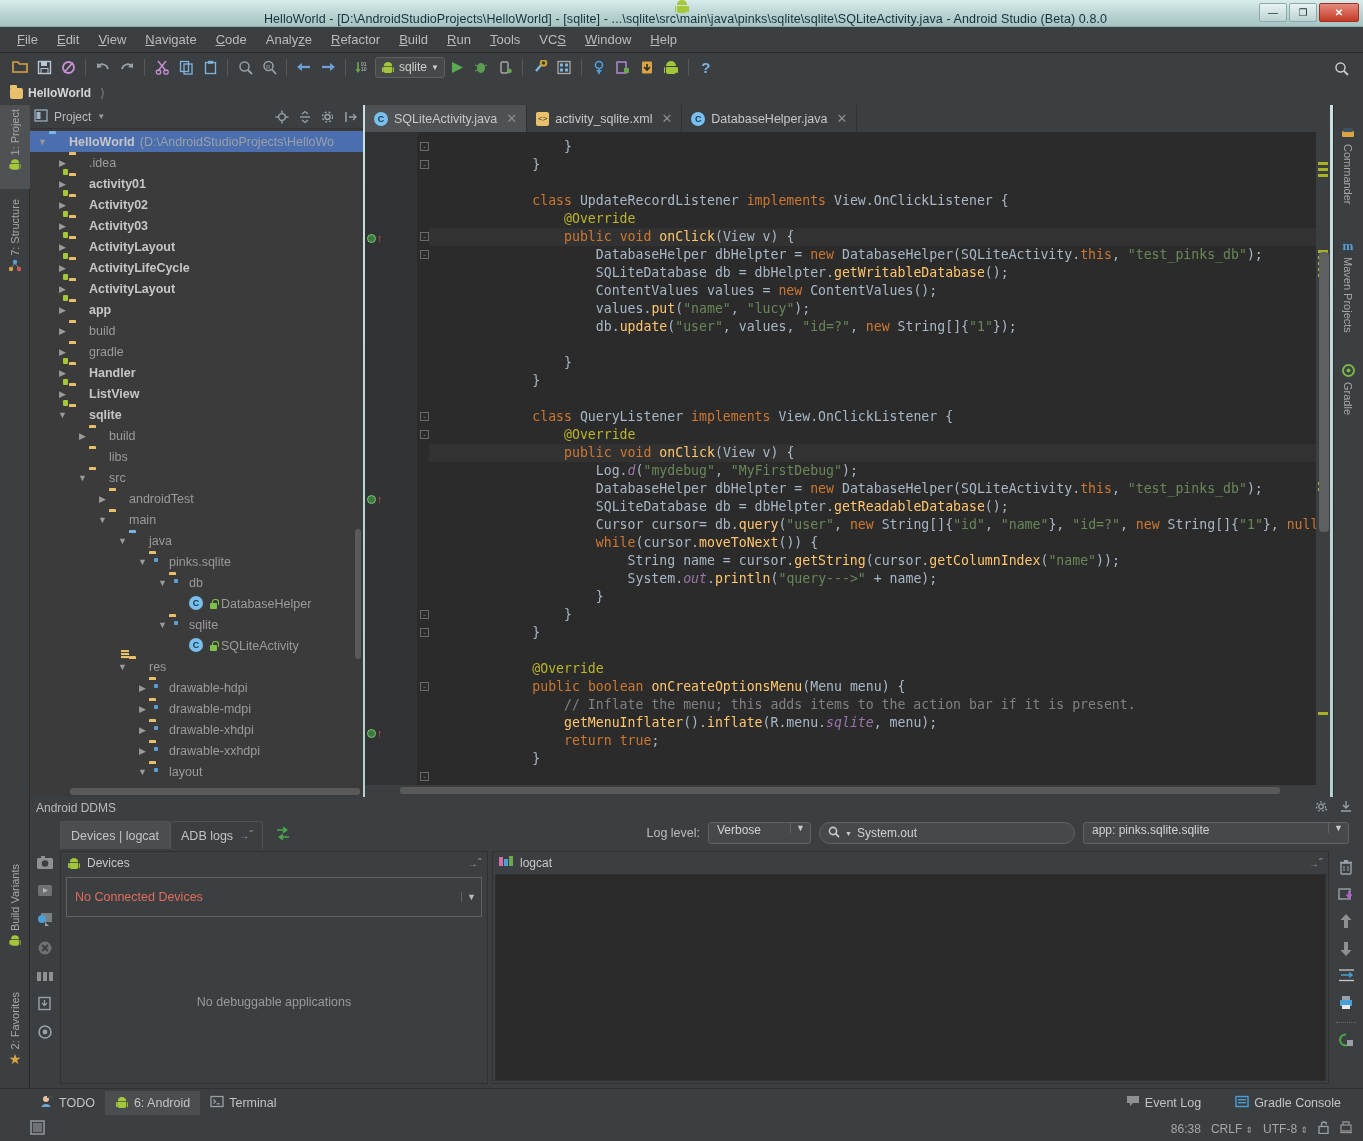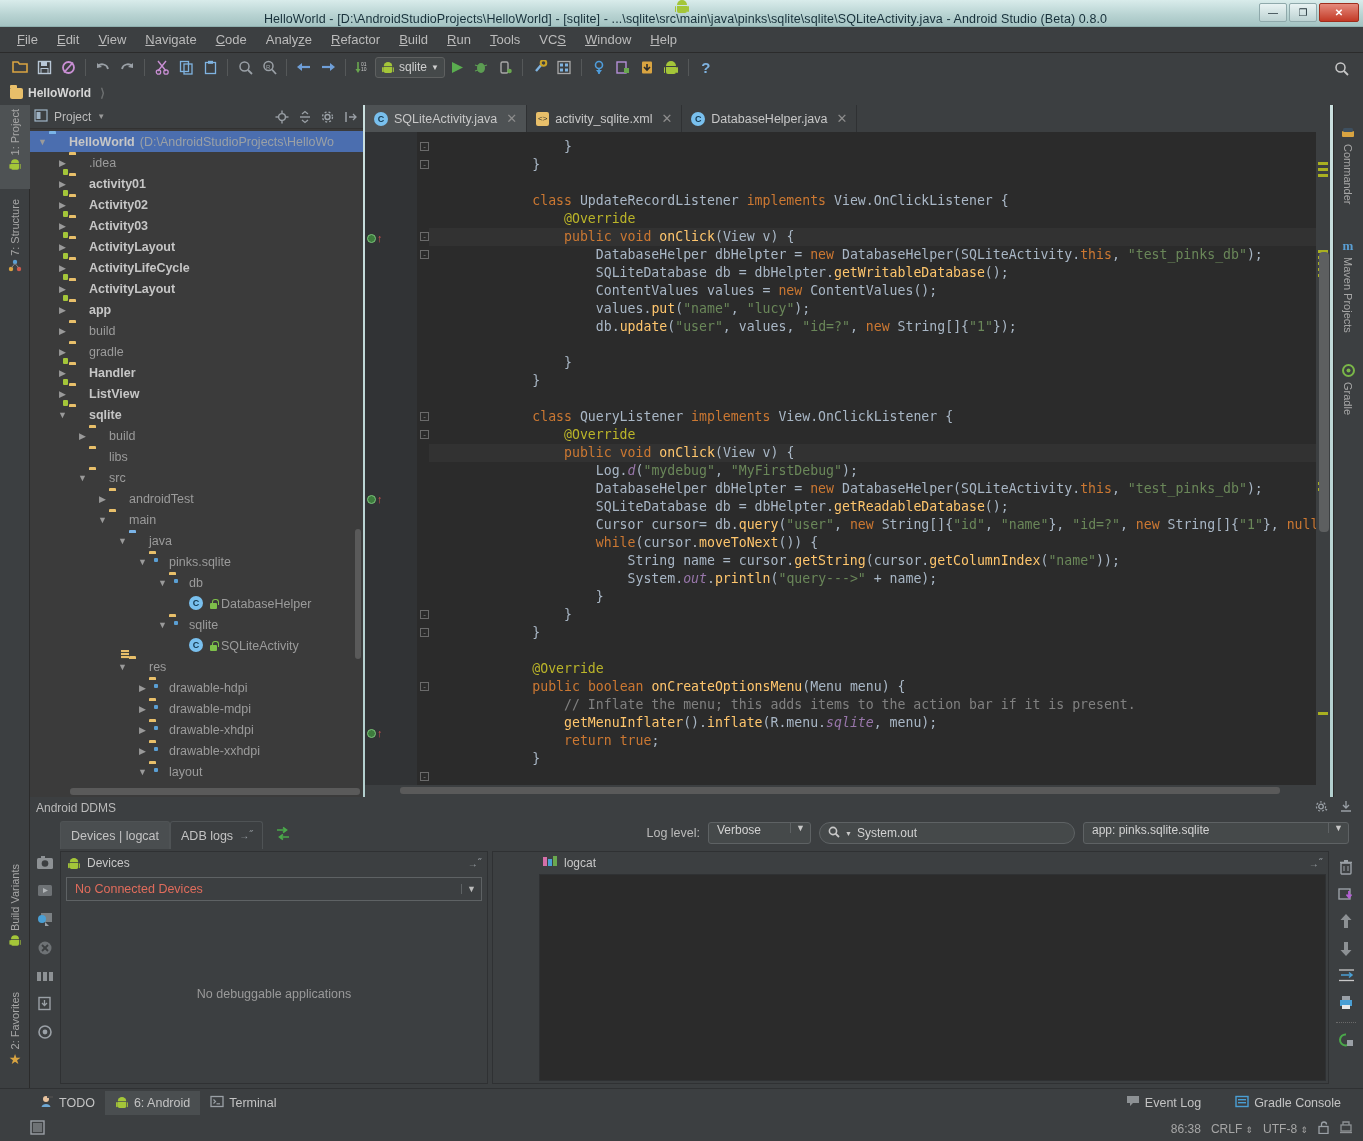--- a/index.html
+++ b/index.html
@@ -155,27 +155,27 @@
            background:#45494a; font-size:12px; color:#d2d2d2; }
   .combo .val { padding:0 8px; }
   .combo .car { width:20px; text-align:center; border-left:1px solid #5e6264; font-size:9px; color:#c8c8c8;}
   .searchbox { height:22px; width:256px; border:1px solid #5e6264; border-radius:11px; background:#45494a;
                display:flex; align-items:center; padding:0 8px; gap:5px; font-size:12px; color:#d2d2d2;}
   #ddmsbody { flex:1; display:flex; padding:0 0 4px 0; }
   #devicesPane { width:428px; margin-left:30px; background:#3c3f41; display:flex; flex-direction:column;
                  border:1px solid #2f3133;}
   #devHdr { height:22px; display:flex; align-items:center; gap:6px; padding:0 6px; font-size:12px; color:#c8c8c8;}
   #devHdr .sp{flex:1;}
-  #devCombo { margin:3px 5px; height:24px; border:1px solid #5e6264; background:#3c3f41; display:flex;
+  #devCombo { margin:3px 5px; height:40px; border:1px solid #5e6264; background:#3c3f41; display:flex;
               align-items:center; }
   #devCombo .v { flex:1; padding-left:8px; color:#e06c5c; font-size:12.5px;}
   #devCombo .c { width:20px; text-align:center; border-left:1px solid #5e6264; font-size:9px;}
   #devBody { flex:1; display:flex; align-items:center; justify-content:center;
              color:#9a9a9a; font-size:12.5px; }
-  #logPane { flex:1; margin:0 0 0 4px; display:flex; flex-direction:column; border:1px solid #2f3133; background:#3c3f41;padding-left:44px;}
+  #logPane { flex:1; margin:0 0 0 4px; display:flex; flex-direction:column; border:1px solid #2f3133; background:#3c3f41;}
   #logHdr { height:22px; display:flex; align-items:center; gap:6px; padding:0 6px; font-size:12px; color:#c8c8c8;}
   #logHdr .sp{flex:1;}
   #logBody { flex:1; background:#2b2b2b; border:1px solid #2f3133; margin:0 2px 2px 2px;}
   #logToolcol { width:34px; display:flex; flex-direction:column; align-items:center; gap:9px; padding-top:8px;}
 
   
   #leftstrip2 { position:absolute; left:0; top:860px; width:30px; height:228px; }
 
   
   #bottombar { position:absolute; left:0; bottom:25px; width:1363px; height:28px; background:#3c3f41;

